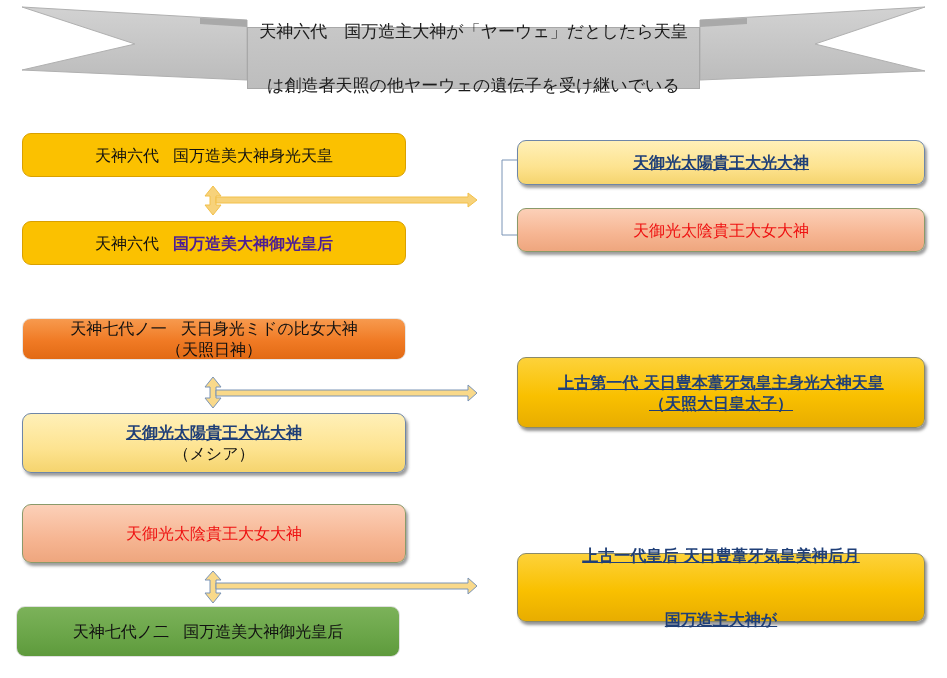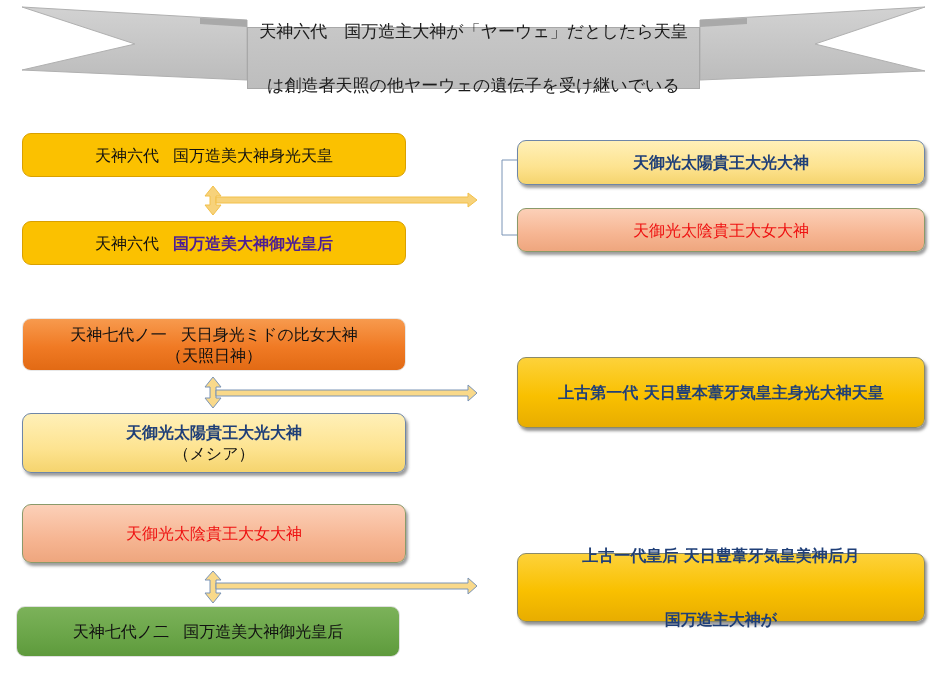--- a/index.html
+++ b/index.html
@@ -22,21 +22,21 @@
   .gold-grad { background:linear-gradient(#fdd23a 0%, #f9c000 55%, #e8ad00 100%);
                border:1px solid #8a8a6a; box-shadow:2px 3px 3px rgba(60,60,60,0.55);justify-content:center; }
   .pale { background:linear-gradient(#fff0b8 0%, #fde390 60%, #f5d46e 100%);
           border:1px solid #6e86a8; box-shadow:2px 3px 3px rgba(60,60,60,0.5); }
   .salmon { background:linear-gradient(#fcd0b8 0%, #f6b592 60%, #eea67e 100%);
             border:1px solid #8a9a6a; box-shadow:2px 3px 3px rgba(60,60,60,0.5); }
   .orange { background:linear-gradient(#f79a4e 0%, #f07a24 55%, #e26a14 100%);
             border:1px solid #e8e8e8; }
   .green { background:linear-gradient(#7cb25a 0%, #6aa548 60%, #5e9a3c 100%);
            border:1px solid #e0e0e0; }
-  .navy { color:#1f3f78; font-weight:bold; }
+  .navy { color:#1f3f78; font-weight:bold;text-decoration:underline; }
   .red { color:#4c1d95; font-weight:bold; }
   .red-plain { color:#ee1111; }
   .black { color:#111111; }
   .bold { font-weight:normal; }
   .gap { display:inline-block; width:14px; }
 </style>
 </head>
 <body>
 
 <svg class="layer" width="947" height="678">
@@ -87,32 +87,33 @@
     <span class="black">天神六代</span><span class="gap"></span><span class="red">国万造美大神御光皇后</span>
   </div>
 </div>
 <div class="box pale" style="left:517px;top:140px;width:408px;height:45px;">
   <span class="navy">天御光太陽貴王大光大神</span>
 </div>
 <div class="box salmon" style="left:517px;top:208px;width:408px;height:44px;">
   <span class="red-plain">天御光太陰貴王大女大神</span>
 </div>
 
-<div class="box orange" style="left:22px;top:318px;width:384px;height:53px;">
+<div class="box orange" style="left:22px;top:318px;width:384px;height:42px;">
   <div>
     <span class="black">天神七代ノ一</span><span class="gap"></span><span class="black bold">天日身光ミドの比女大神</span>
   </div>
   <div class="black bold">（天照日神）</div>
 </div>
 <div class="box pale" style="left:22px;top:413px;width:384px;height:60px;">
   <div class="navy">天御光太陽貴王大光大神</div>
   <div class="black">（メシア）</div>
 </div>
 <div class="box gold-grad" style="left:517px;top:357px;width:408px;height:71px;">
   <div class="navy">上古第一代 天日豊本葦牙気皇主身光大神天皇</div>
+  <div class="navy">（天照大日皇太子）</div>
 </div>
 
 <div class="box salmon" style="left:22px;top:504px;width:384px;height:59px;">
   <span class="red-plain">天御光太陰貴王大女大神</span>
 </div>
 <div class="box green" style="left:16px;top:606px;width:384px;height:51px;">
   <div>
     <span class="black">天神七代ノ二</span><span class="gap"></span><span class="black bold">国万造美大神御光皇后</span>
   </div>
 </div>

